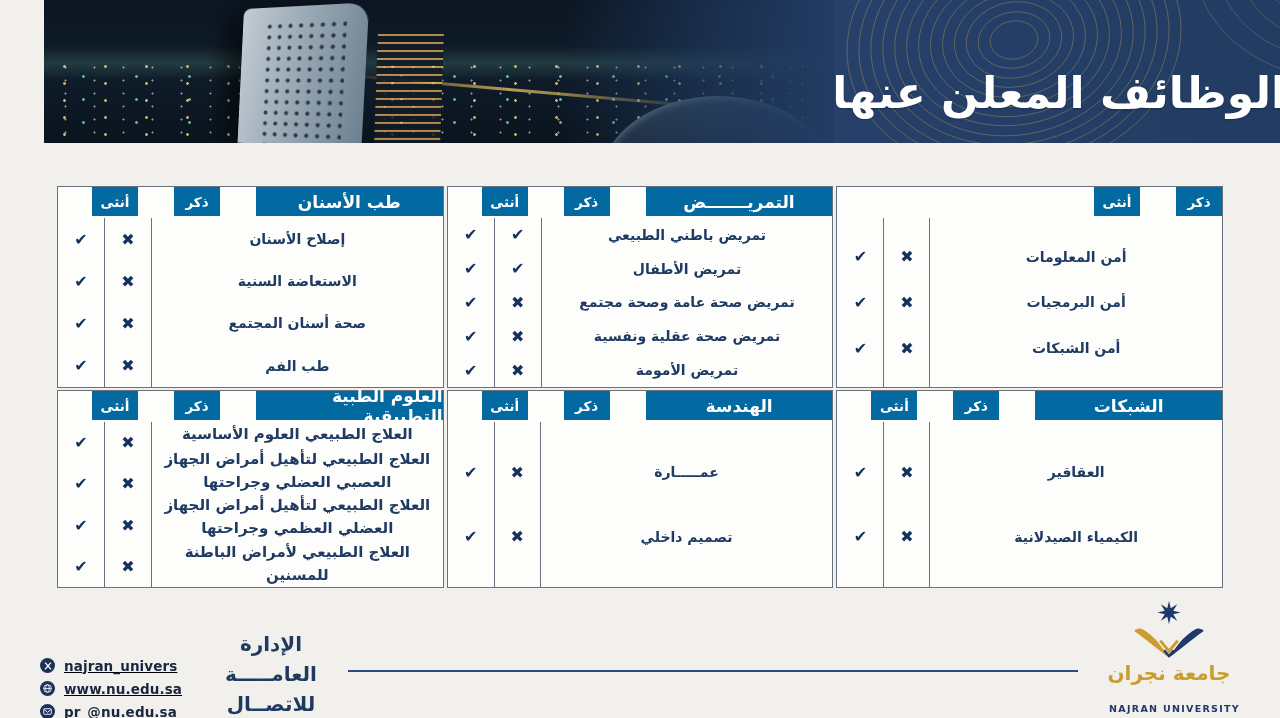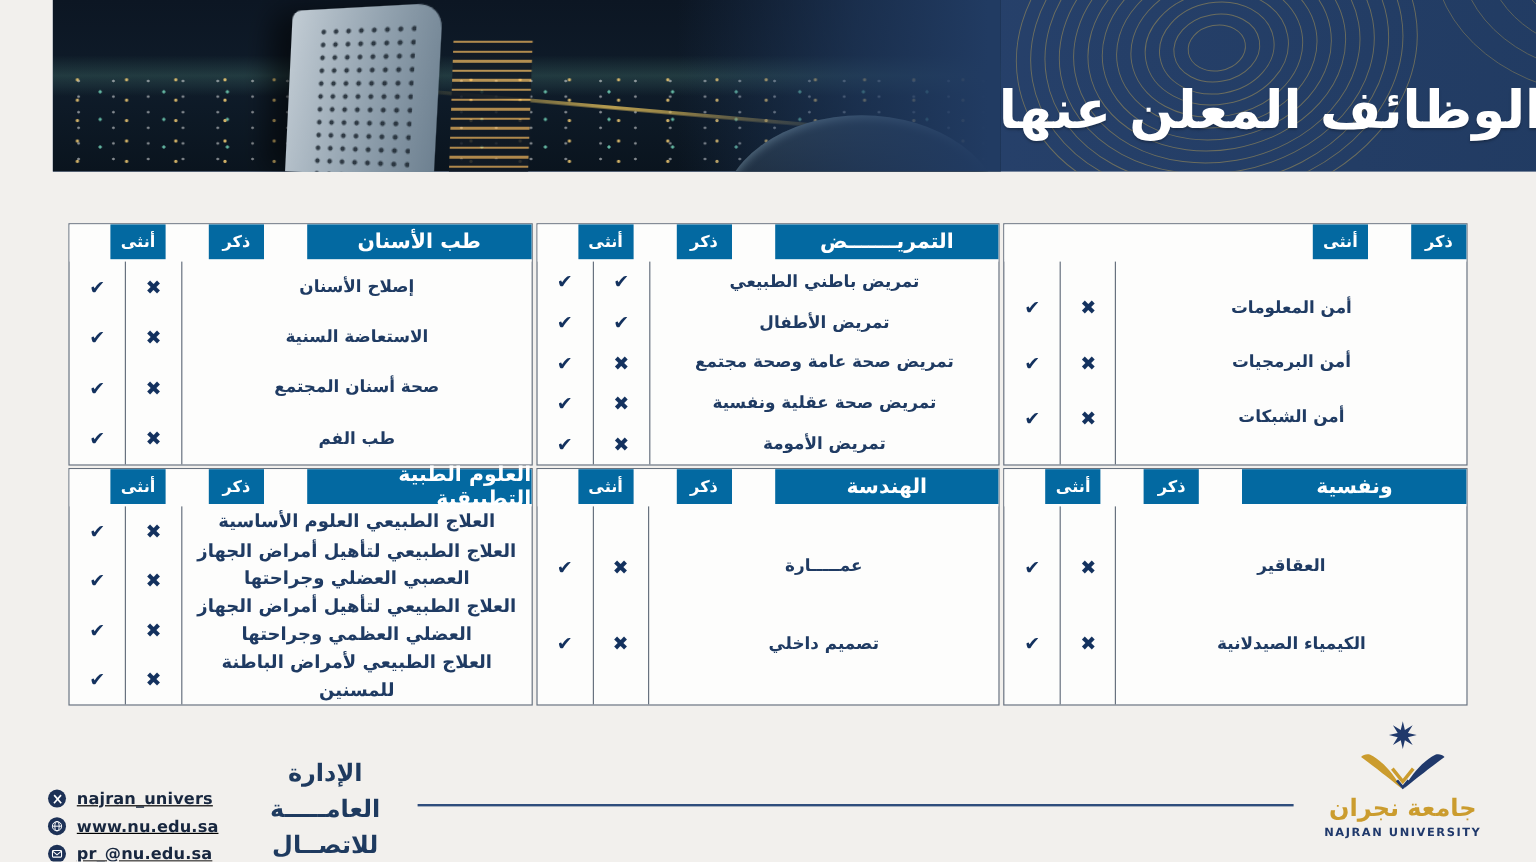--- a/index.html
+++ b/index.html
@@ -72,21 +72,21 @@
   .socials{position:absolute;left:40px;top:654px;text-decoration:underline;}
   .social-row{display:flex;align-items:center;gap:9px;height:23px;}
   .s-icon{width:15px;height:15px;border-radius:50%;background:#1d3156;flex:0 0 15px;
           display:flex;align-items:center;justify-content:center;}
   .s-text{font-size:13.5px;color:#18273f;font-weight:bold;letter-spacing:.1px;}
   .dept{position:absolute;left:192px;top:629px;width:158px;text-align:center;direction:rtl;
         color:#1e3a5f;font-weight:bold;font-size:20px;line-height:30px;}
   .hline{position:absolute;left:348px;top:670px;width:730px;height:2px;background:#2f4d7c;}
   .logo{position:absolute;left:1098px;top:600px;width:142px;text-align:center;}
   .logo-ar{color:#cb9c2e;font-size:20px;font-weight:bold;direction:rtl;line-height:1;margin-top:1px;}
-  .logo-en{color:#20396b;font-size:9.5px;font-weight:bold;letter-spacing:1.3px;margin-top:6px;}
+  .logo-en{color:#20396b;font-size:9.5px;font-weight:bold;letter-spacing:1.3px;margin-top:20px;text-align:right;}
 </style>
 </head>
 <body>
 
 <div class="page">
 
   <header class="banner">
     <div class="photo">
       <div class="horizon"></div>
       <div class="lights"></div>
@@ -213,21 +213,21 @@
             <div class="cell mark">✔</div>
           </div>
         </div>
       </section>
     </div>
 
     <div class="band band2">
 
       <section class="group rows2">
         <div class="g-header">
-          <div class="hc name">ونفسية</div>
+          <div class="hc name">الشبكات</div>
           <div class="hc mk">ذكر</div>
           <div class="hc mk">أنثى</div>
         </div>
         <div class="g-body">
           <div class="colnames">
             <div class="cell label">العقاقير</div>
             <div class="cell label">الكيمياء الصيدلانية</div>
           </div>
           <div class="colmale">
             <div class="cell mark">✖</div>

